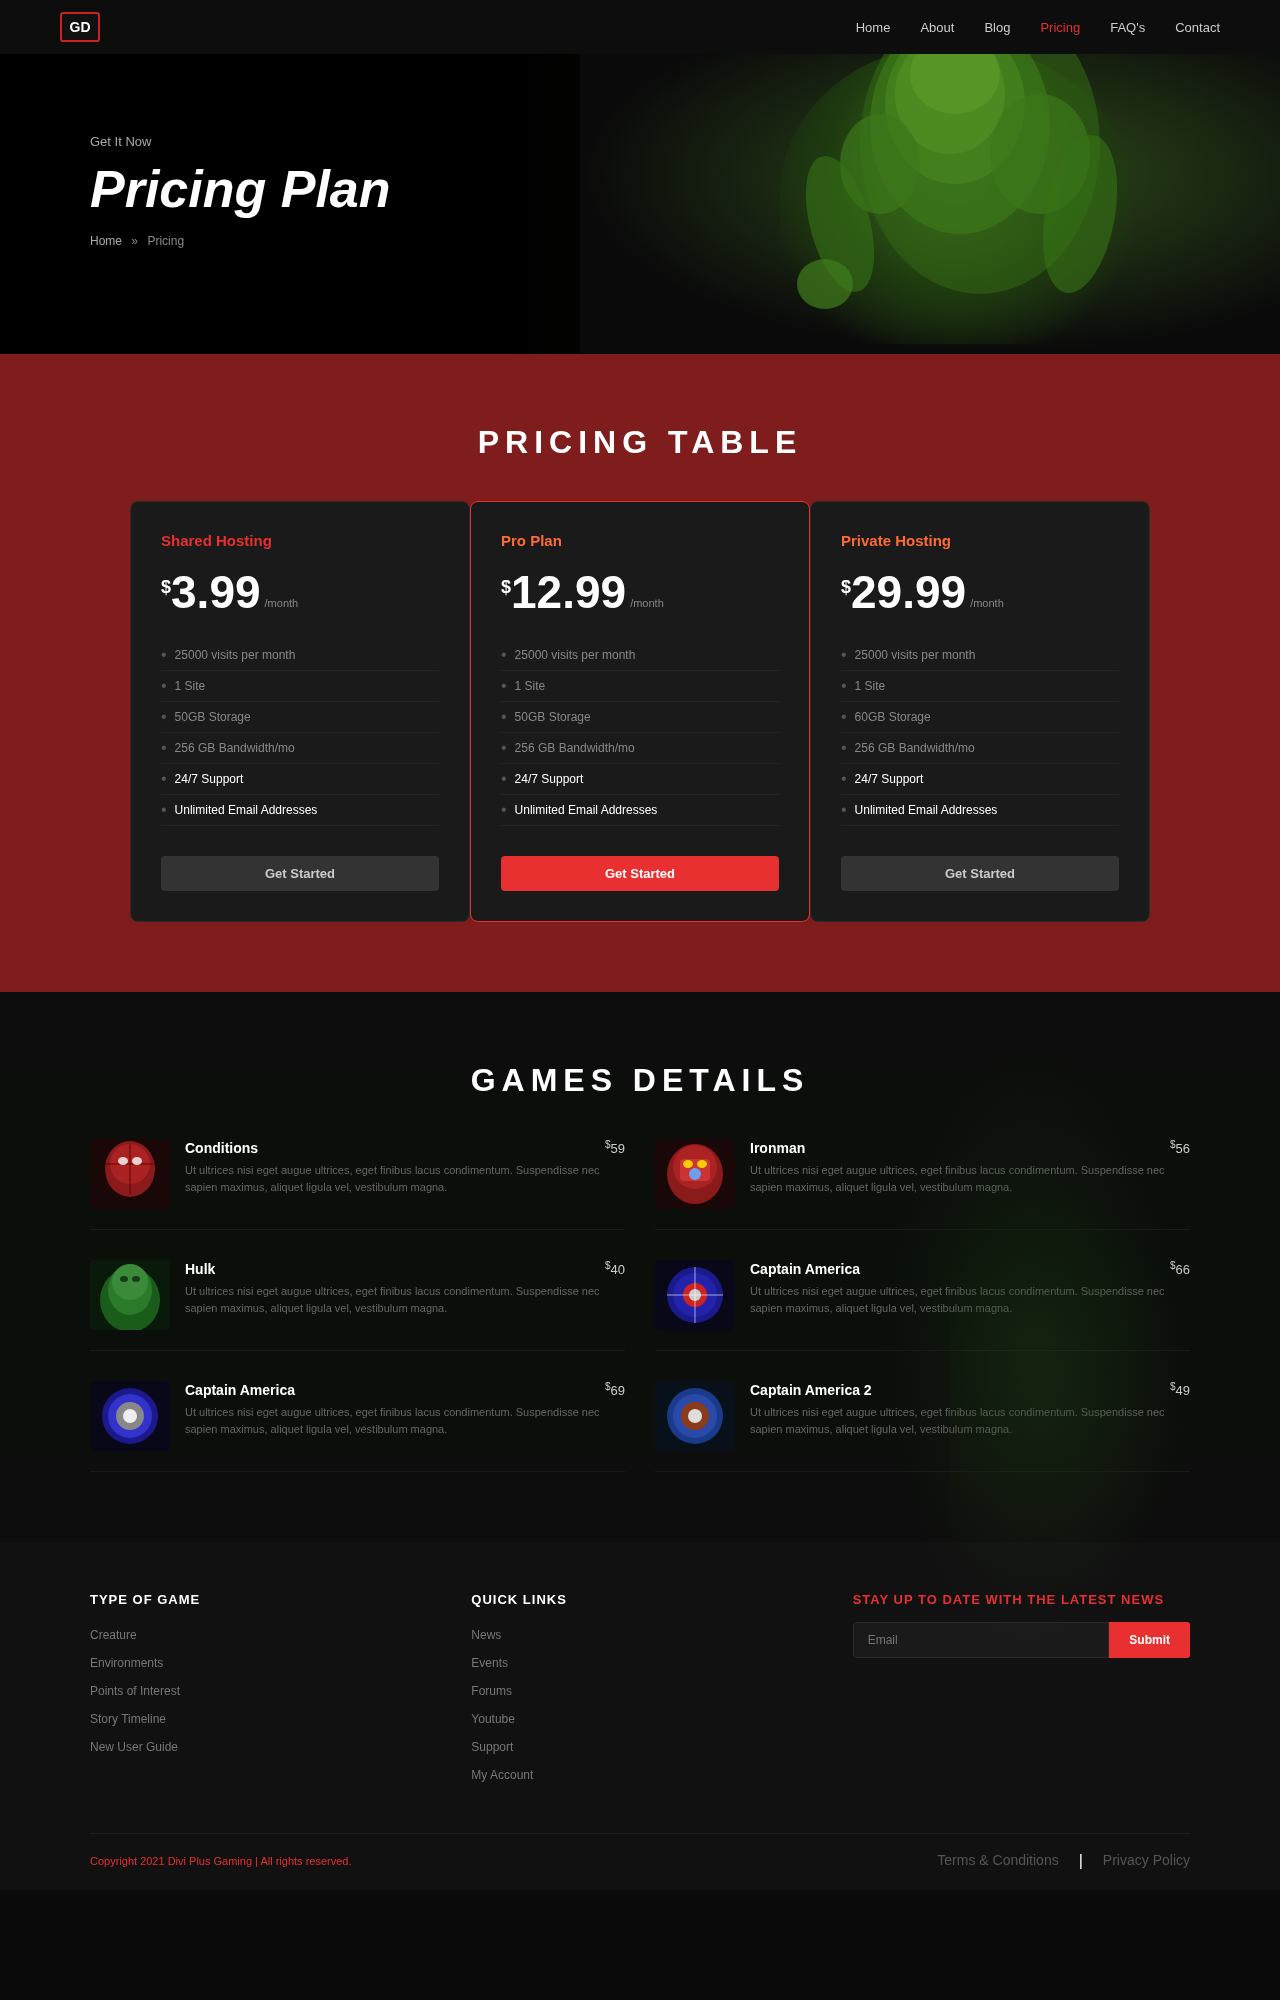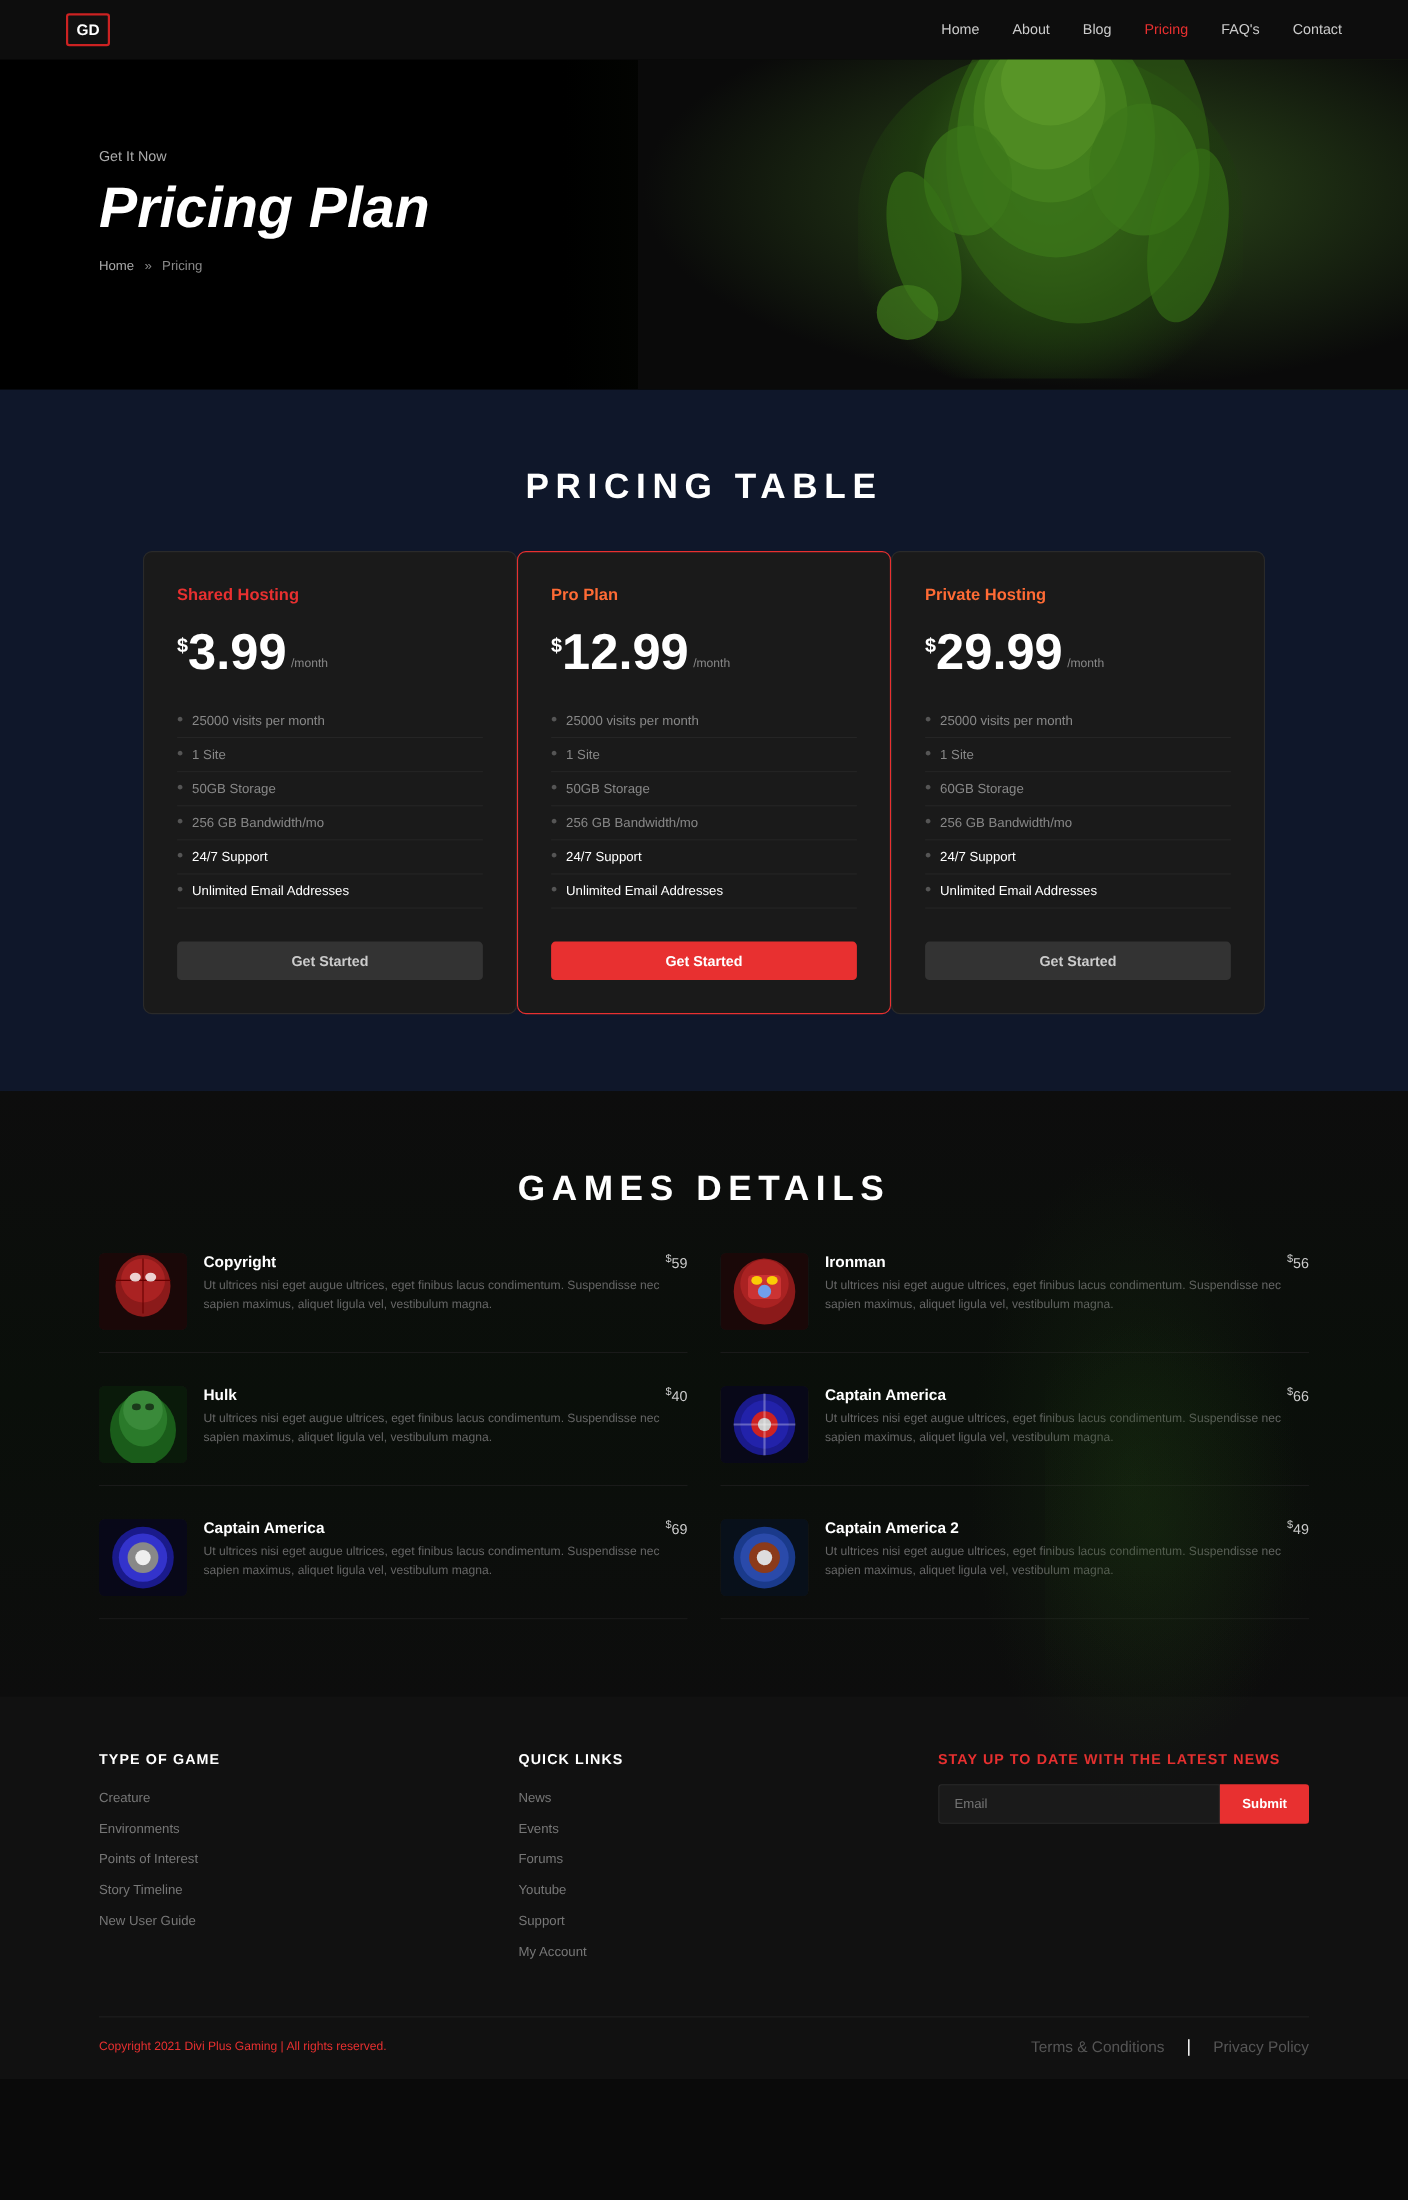--- a/index.html
+++ b/index.html
@@ -35,21 +35,21 @@
     }
     .hero-content { position: relative; z-index: 5; padding: 80px 90px; }
     .hero-subtitle { font-size: 13px; color: #aaa; margin-bottom: 10px; }
     .hero-title { font-size: 52px; font-weight: 900; color: #fff; font-style: italic; text-shadow: 2px 2px 4px #000; }
     .breadcrumb { margin-top: 15px; font-size: 12px; color: #888; }
     .breadcrumb span { color: #888; }
     .breadcrumb a { color: #aaa; text-decoration: none; }
     .breadcrumb .sep { margin: 0 6px; }
 
     
-    .pricing-section { padding: 70px 90px; background: #0f172a; }
+    .pricing-section { padding: 70px 90px; background: #7f1d1d; }
     .section-title {
       text-align: center; font-size: 32px; font-weight: 700;
       letter-spacing: 6px; color: #fff; margin-bottom: 40px; text-transform: uppercase;
     }
 
     
     .toggle-row {
       display: flex; align-items: center; justify-content: center; gap: 20px; margin-bottom: 50px;
     }
     .toggle-label { font-size: 12px; letter-spacing: 2px; color: #aaa; text-transform: uppercase; }
@@ -280,21 +280,21 @@
           <ellipse cx="40" cy="30" rx="25" ry="28" fill="#8b1a1a"></ellipse>
           <ellipse cx="40" cy="25" rx="20" ry="20" fill="#aa2222"></ellipse>
           <line x1="40" y1="5" x2="40" y2="55" stroke="#660000" stroke-width="1"></line>
           <line x1="15" y1="25" x2="65" y2="25" stroke="#660000" stroke-width="1"></line>
           <ellipse cx="33" cy="22" rx="5" ry="4" fill="#fff" opacity="0.8"></ellipse>
           <ellipse cx="47" cy="22" rx="5" ry="4" fill="#fff" opacity="0.8"></ellipse>
         </svg>
       </div>
       <div class="game-info">
         <div class="game-header">
-          <span class="game-name">Copyright</span>
+          <span class="game-name">Conditions</span>
           <span class="game-price"><sup>$</sup><span>59</span></span>
         </div>
         <p class="game-desc">Ut ultrices nisi eget augue ultrices, eget finibus lacus condimentum. Suspendisse nec sapien maximus, aliquet ligula vel, vestibulum magna.</p>
       </div>
     </div>
 
     <div class="game-item">
       <div class="game-thumb">
         <svg class="game-thumb-img" viewBox="0 0 80 70">
           <rect width="80" height="70" fill="#1a0808"></rect>

